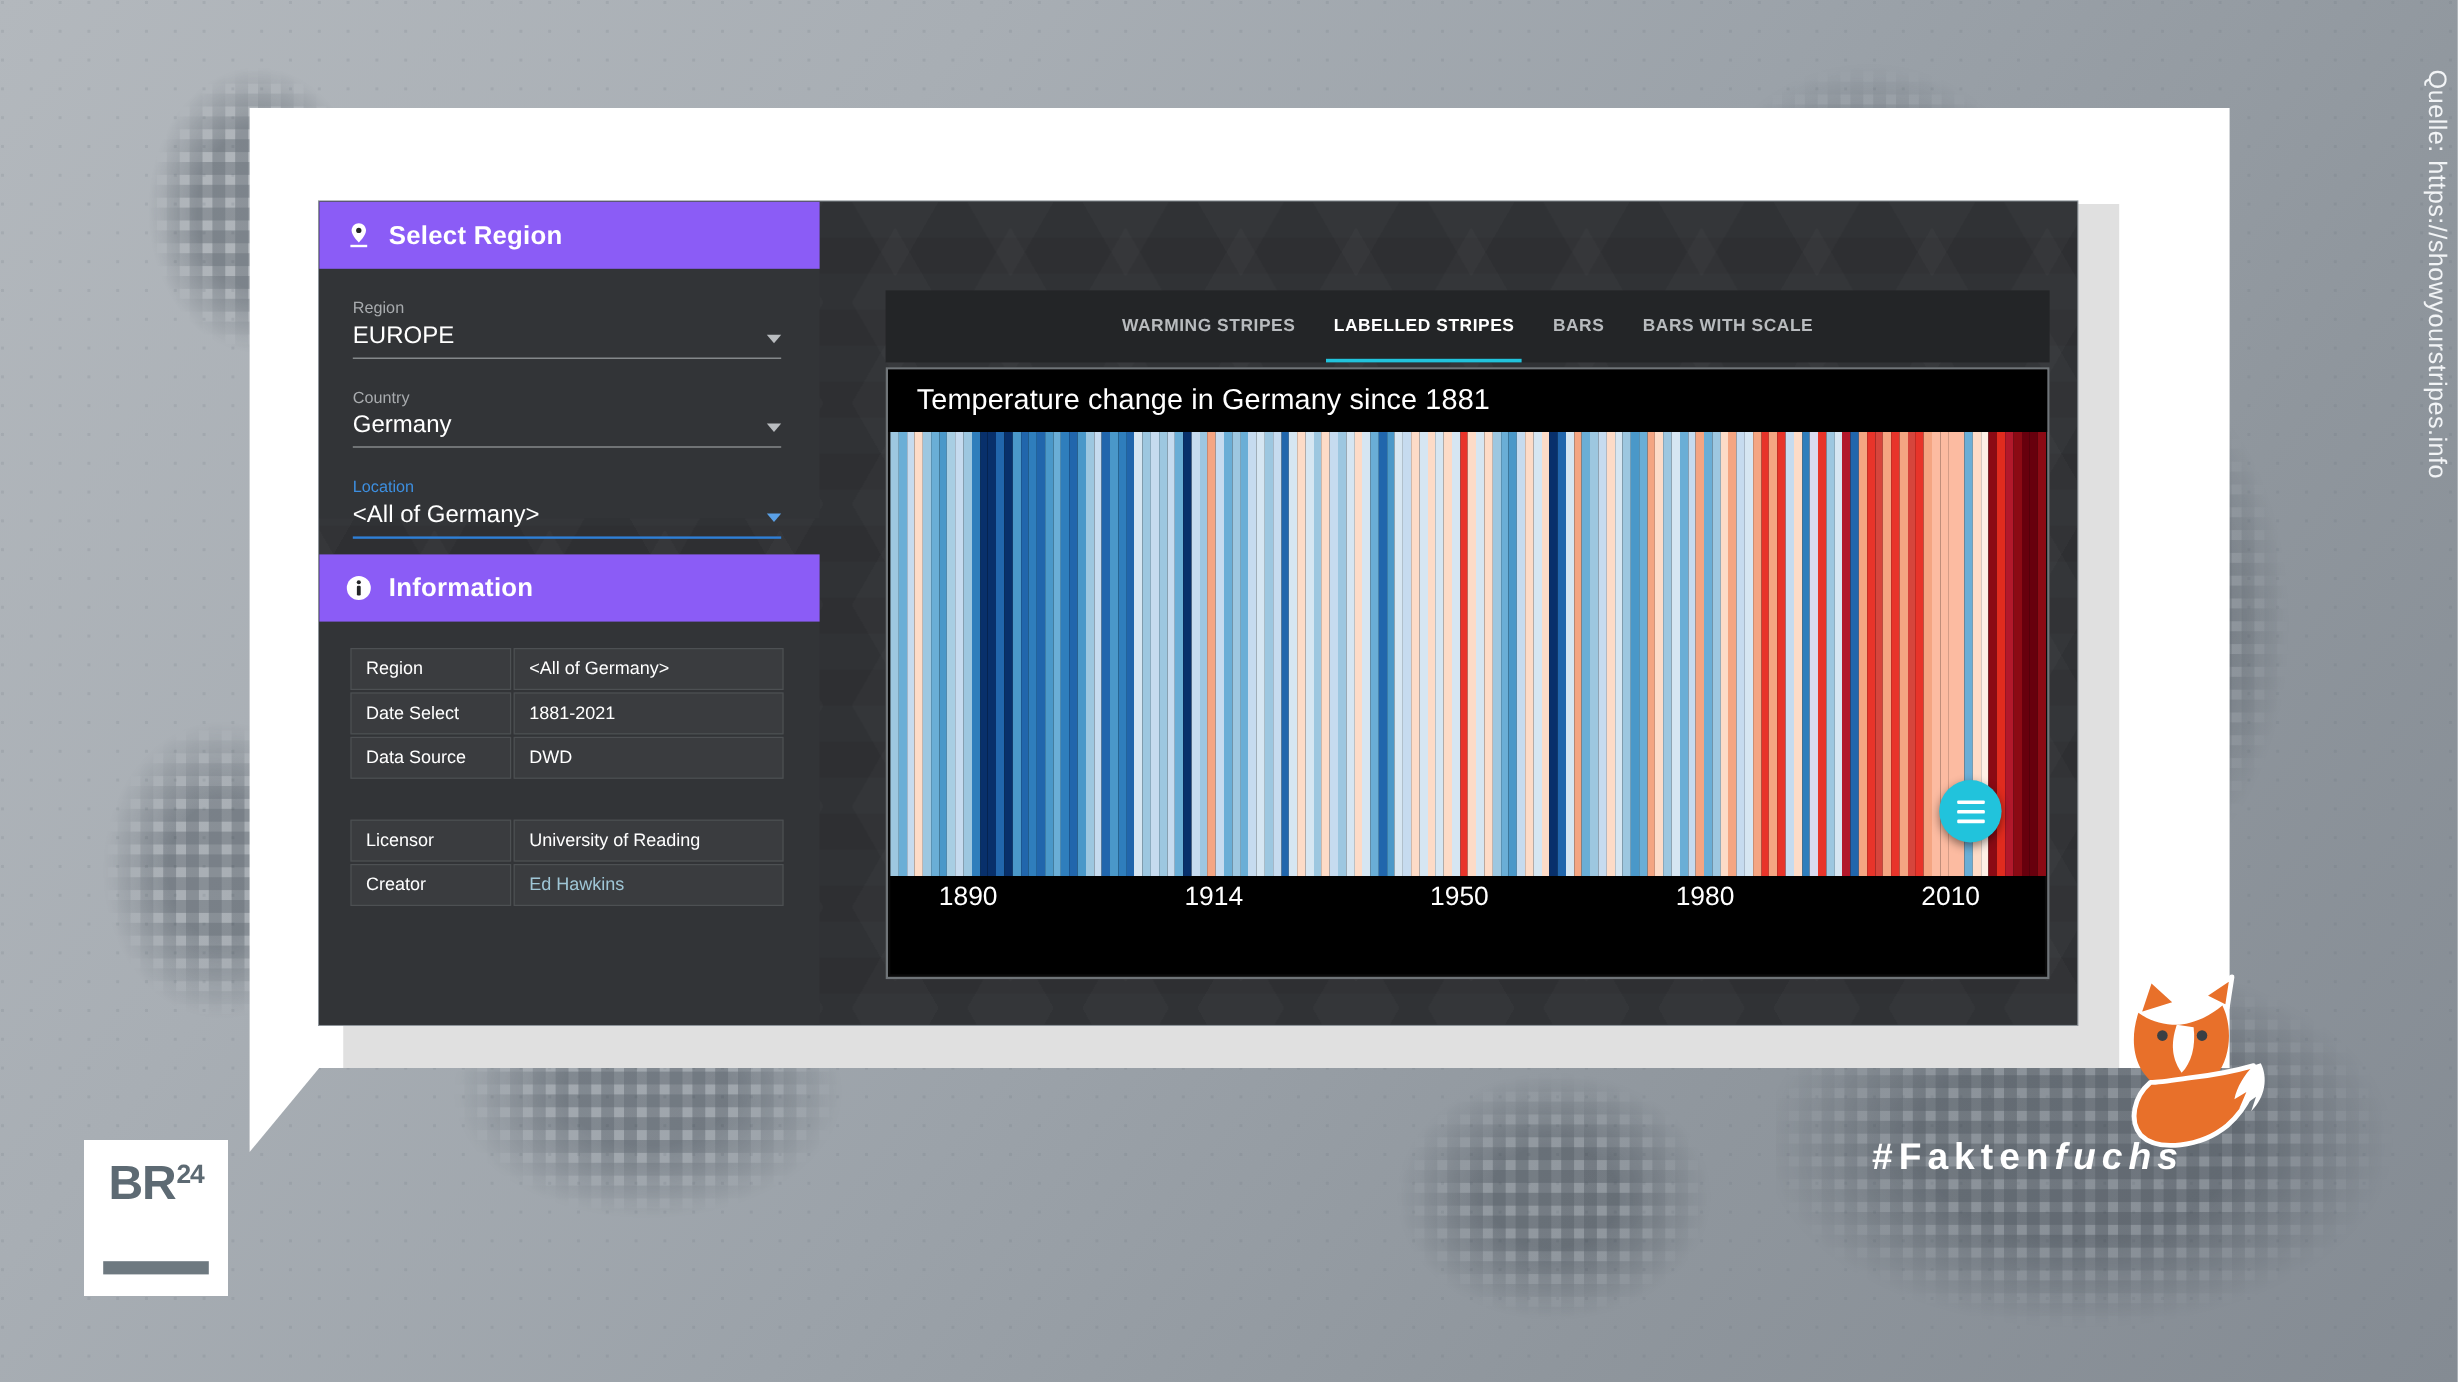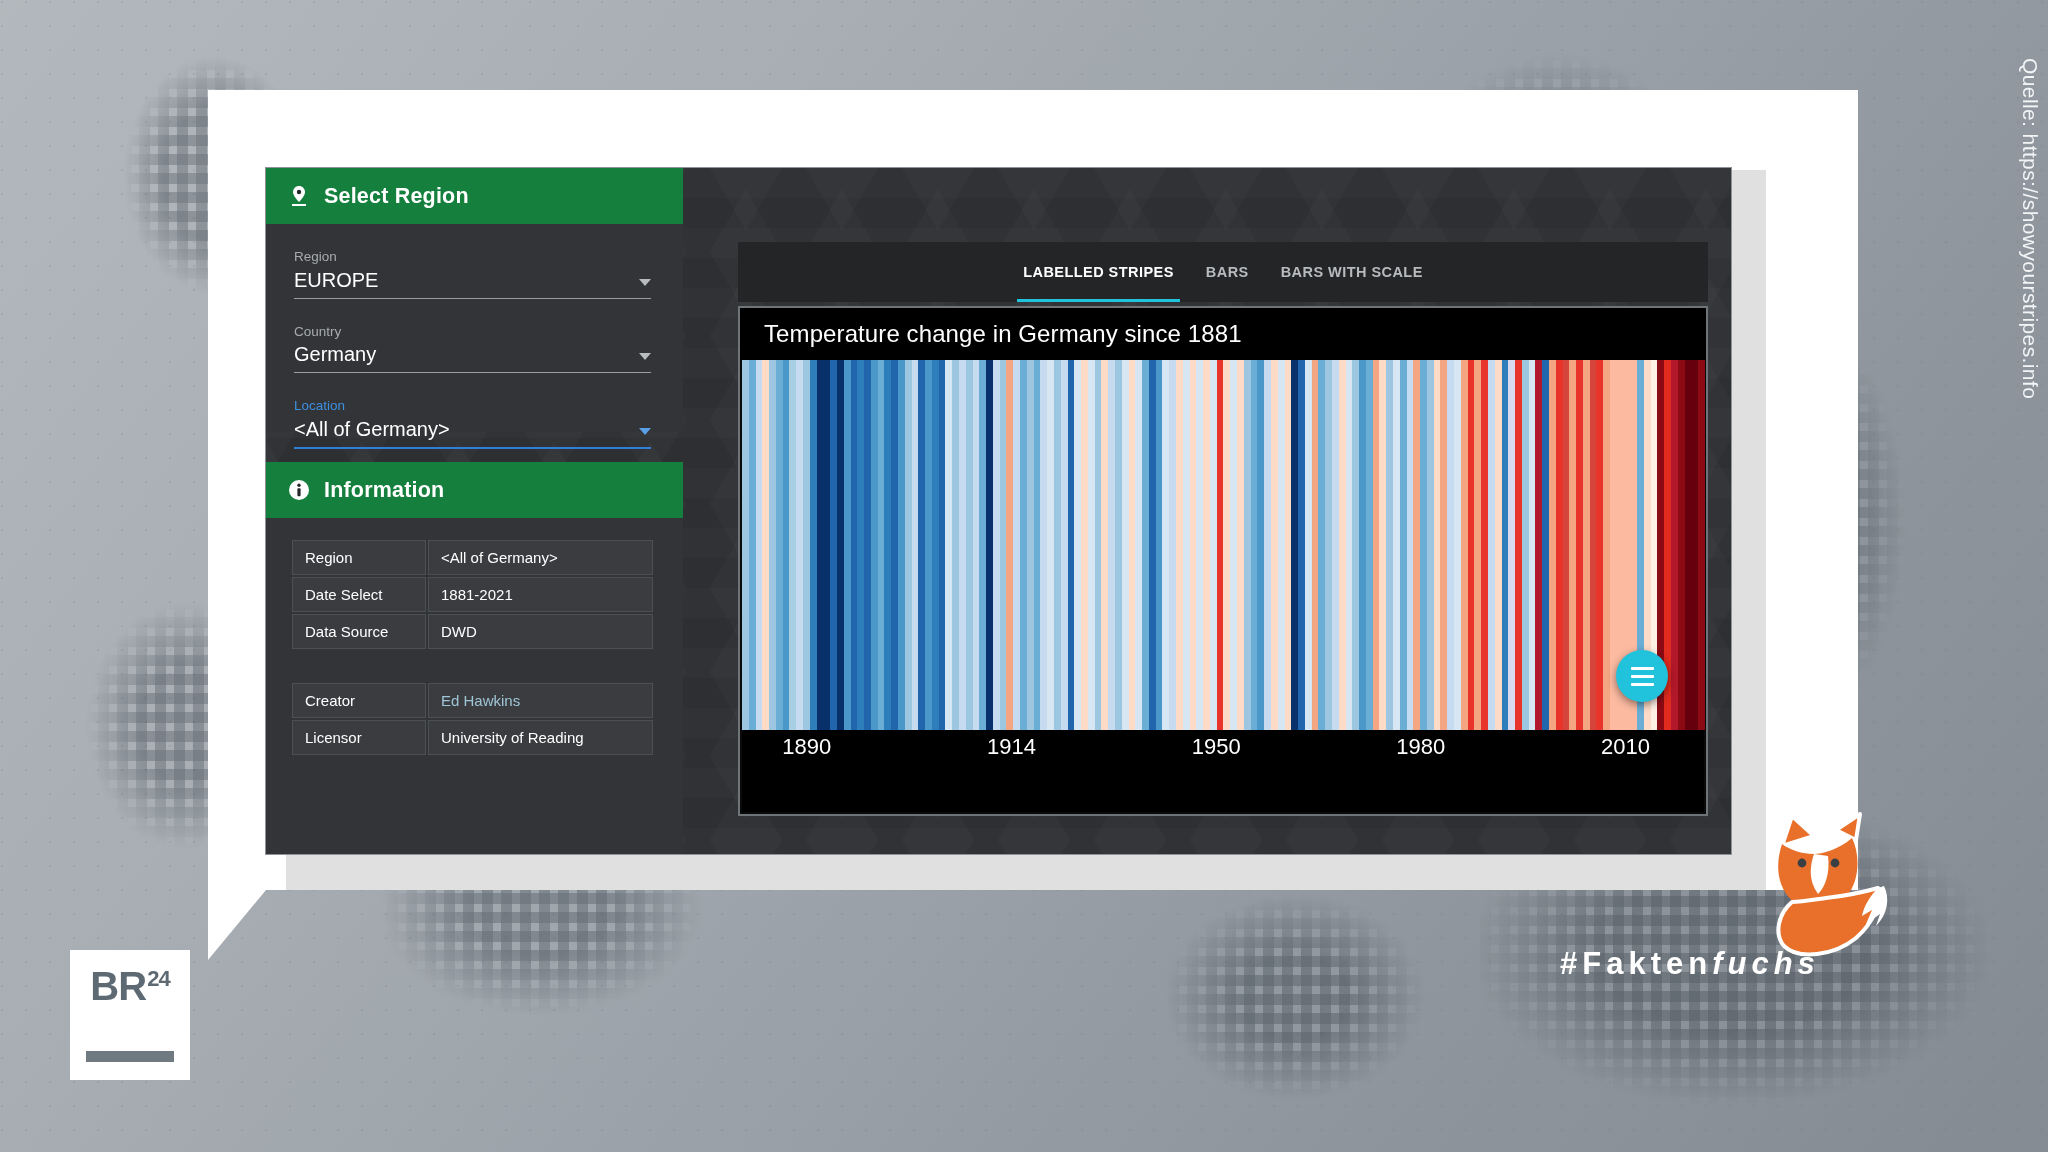--- a/index.html
+++ b/index.html
@@ -74,21 +74,21 @@
       linear-gradient(60deg, rgba(255,255,255,.018) 25%, transparent 25%, transparent 75%, rgba(255,255,255,.018) 75%),
       linear-gradient(-60deg, rgba(255,255,255,.018) 25%, transparent 25%, transparent 75%, rgba(255,255,255,.018) 75%),
       linear-gradient(0deg, rgba(0,0,0,.05) 50%, transparent 50%);
     background-size:96px 84px, 96px 84px, 60px 60px;
   }
 
   
   #left-panel{position:absolute;left:0;top:0;width:417px;height:686px;}
 
   .card{background:#323437;}
-  .card-header{background:#15803d;height:56px;display:flex;align-items:center;
+  .card-header{background:#8b5cf6;height:56px;display:flex;align-items:center;
     padding:0 0 0 22px;gap:14px;}
   .card-header .ttl{color:#fff;font-size:21.5px;font-weight:bold;letter-spacing:.2px;}
   .hdr-icon{width:22px;height:22px;display:flex;align-items:center;justify-content:center;}
 
   #region-card{position:absolute;left:0;top:0;width:417px;height:264px;}
   #region-body{padding:26px 32px 0 28px;}
 
   .field{margin-bottom:26px;position:relative;}
   .field .lbl{font-size:13.5px;color:#a8abae;margin-bottom:5px;line-height:1;}
   .field.active .lbl{color:#3d8fe0;}
@@ -247,37 +247,38 @@
               <td class="v">DWD</td>
             </tr>
           </tbody>
         </table>
 
         <div class="tbl-gap"></div>
 
         <table class="info-table">
           <tbody>
             <tr>
+              <td class="k">Licensor</td>
+              <td class="v">University of Reading</td>
+            </tr>
+            <tr>
               <td class="k">Creator</td>
               <td class="v lnk">Ed Hawkins</td>
-            </tr>
-            <tr>
-              <td class="k">Licensor</td>
-              <td class="v">University of Reading</td>
             </tr>
           </tbody>
         </table>
       </div>
     </div>
 
   </div>
 
   <div id="right-panel">
 
     <div id="tabbar">
+      <div class="tab">WARMING STRIPES</div>
       <div class="tab active">LABELLED STRIPES</div>
       <div class="tab">BARS</div>
       <div class="tab">BARS WITH SCALE</div>
     </div>
 
     <div id="chart-shell">
       <div id="chart-title">Temperature change in Germany since 1881</div>
       <div id="stripes">
           <div class="s" style="background: rgb(157, 199, 224);"></div>
           <div class="s" style="background: rgb(106, 174, 214);"></div>

